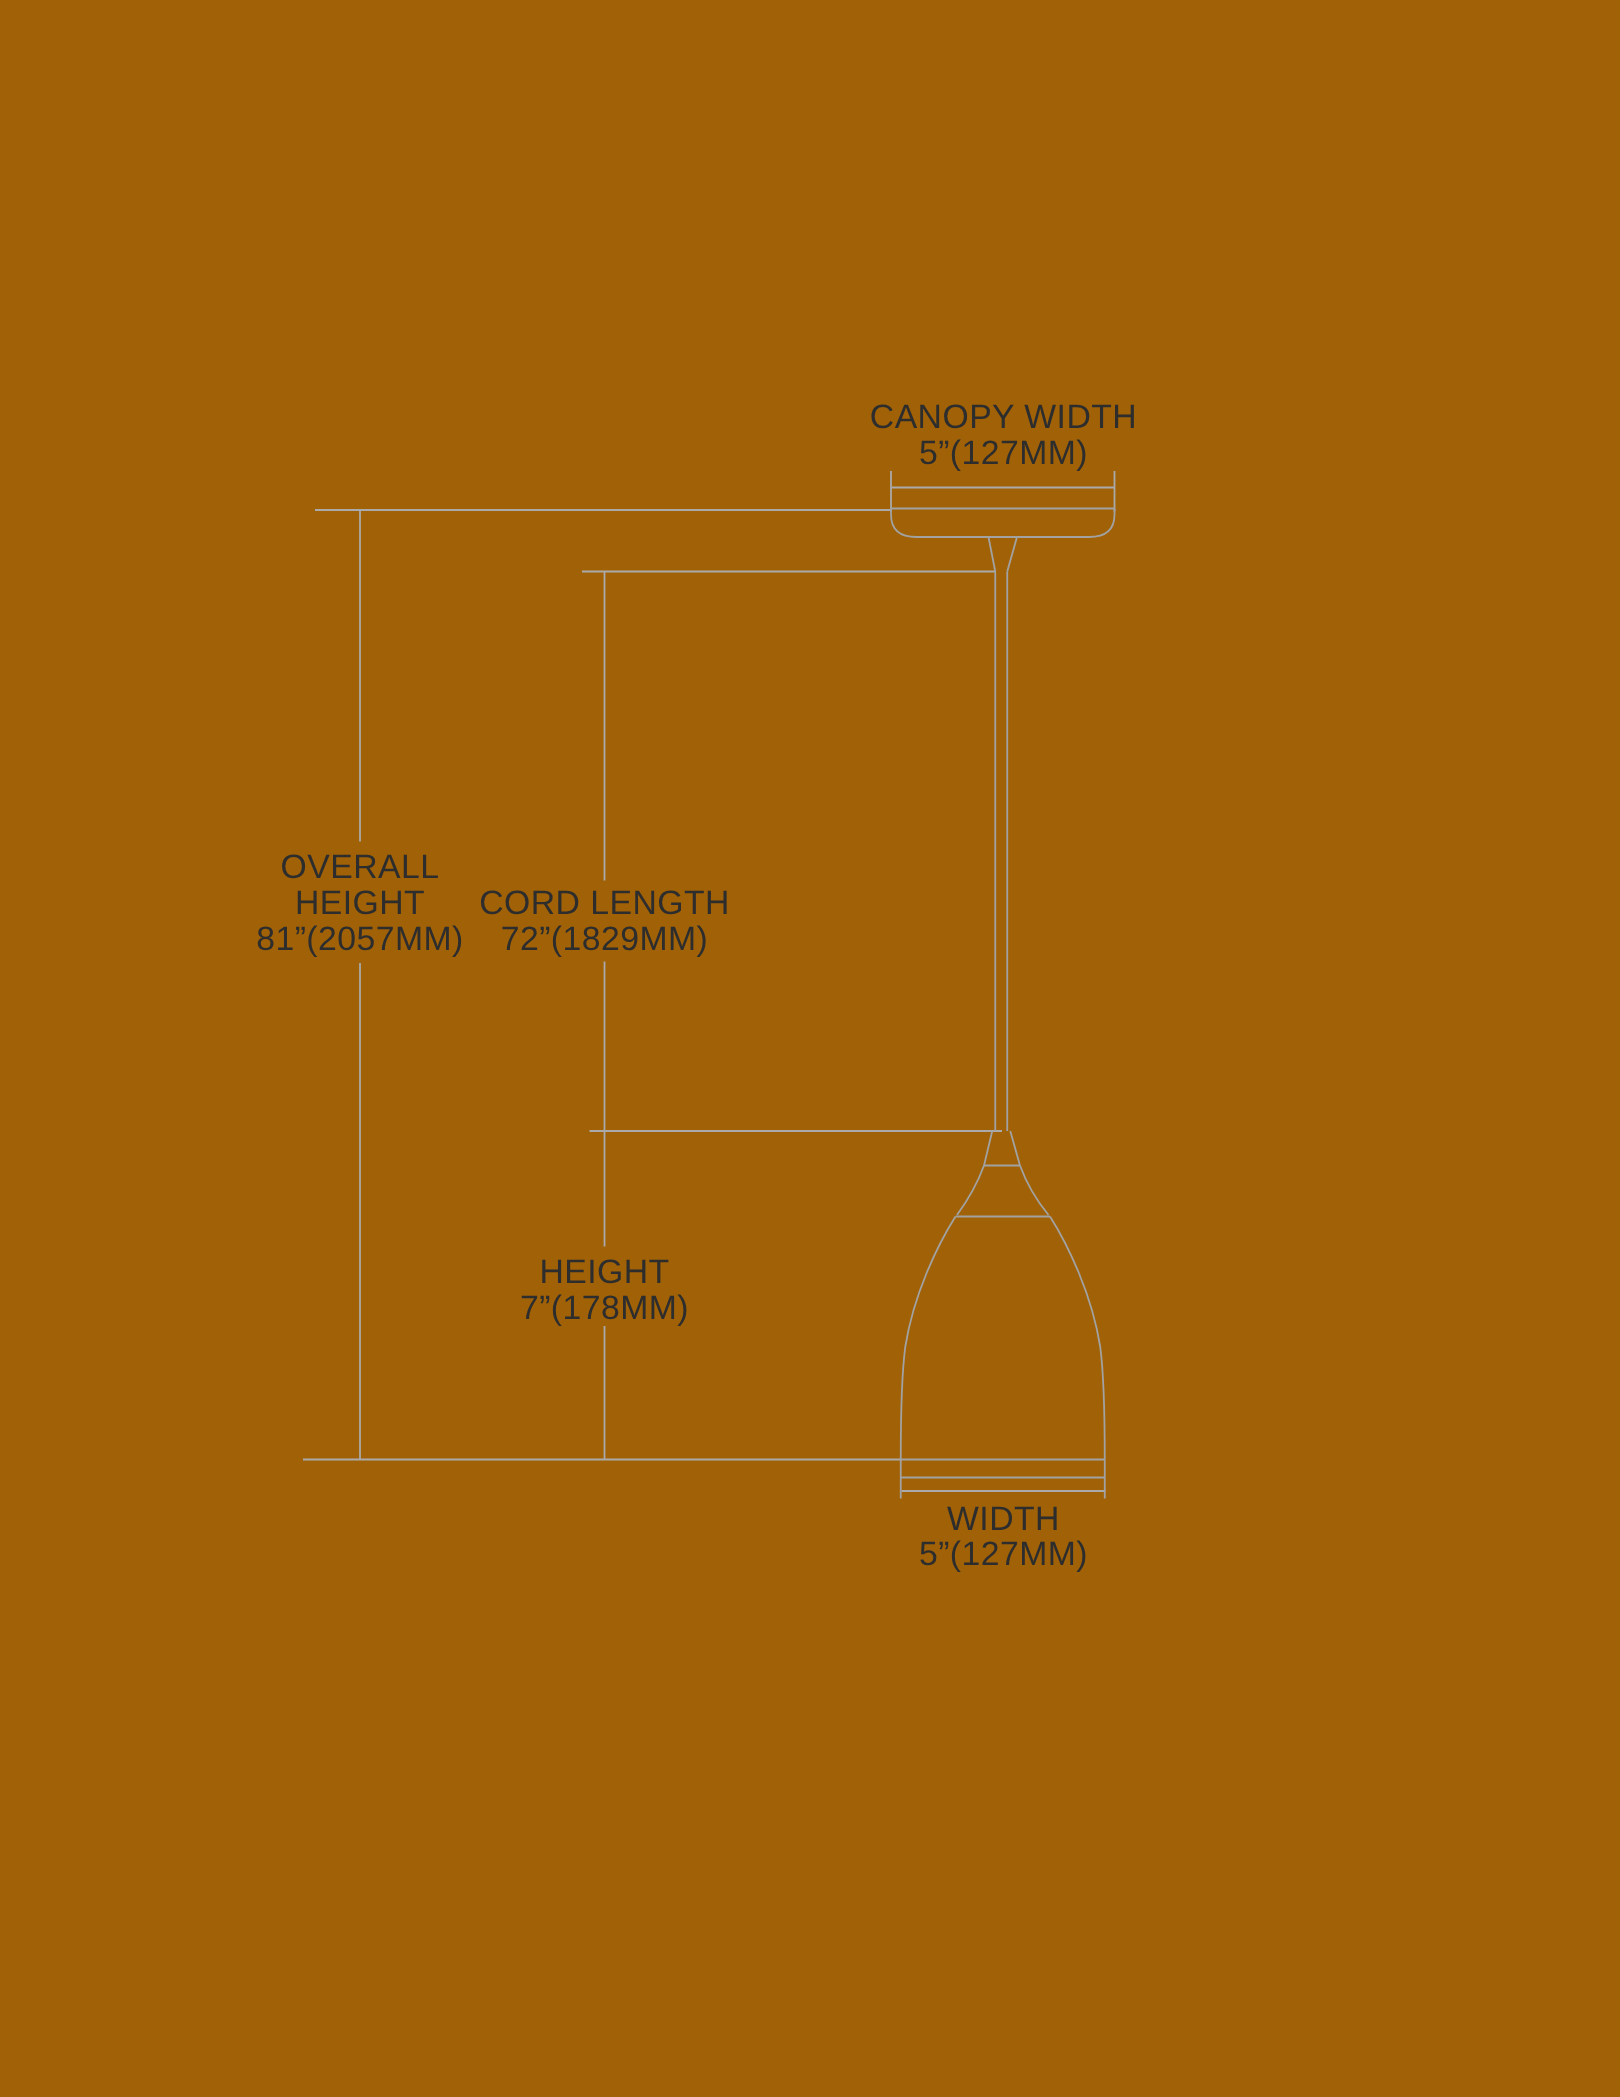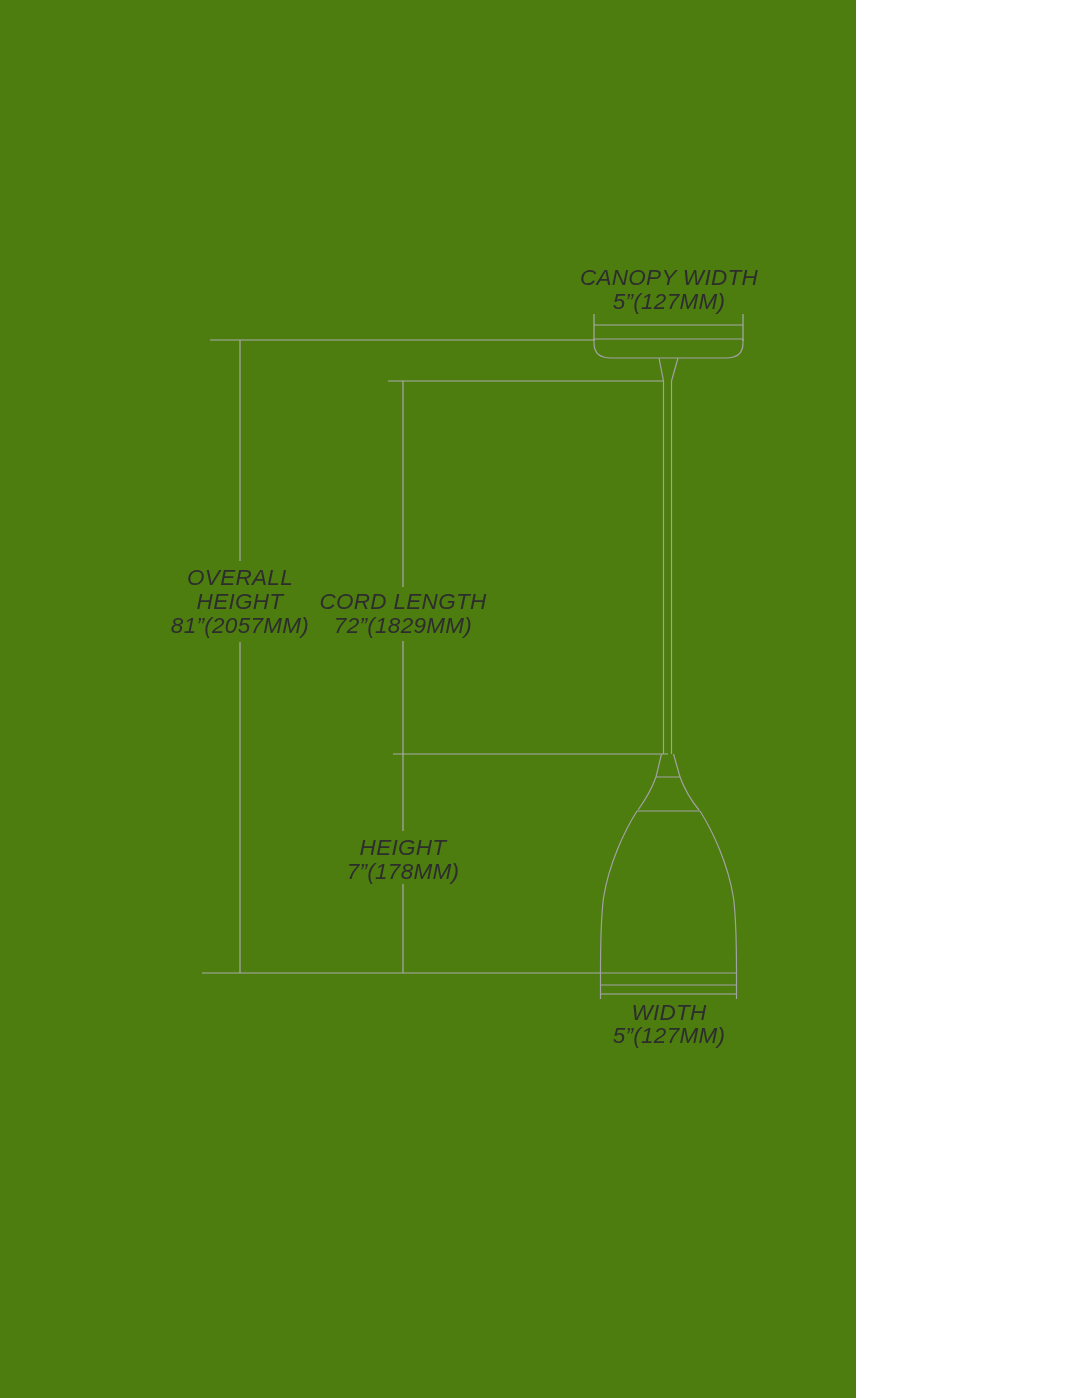--- a/index.html
+++ b/index.html
@@ -2,25 +2,24 @@
 <html><head>
 <meta charset="utf-8">
 <style>
   html, body {
     margin: 0;
     padding: 0;
     background: #ffffff;
   }
   .canvas {
     position: relative;
-    width: 856px;
+    width: 1080px;
     height: 1398px;
-    background: #4d7c0f;
+    background: #a16207;
     overflow: hidden;
-    font-style: italic;
   }
   .canvas svg {
     position: absolute;
     left: 0;
     top: 0;
     width: 1080px;
     height: 1398px;
   }
   .fixture-line {
     stroke: #a2a2a2;

